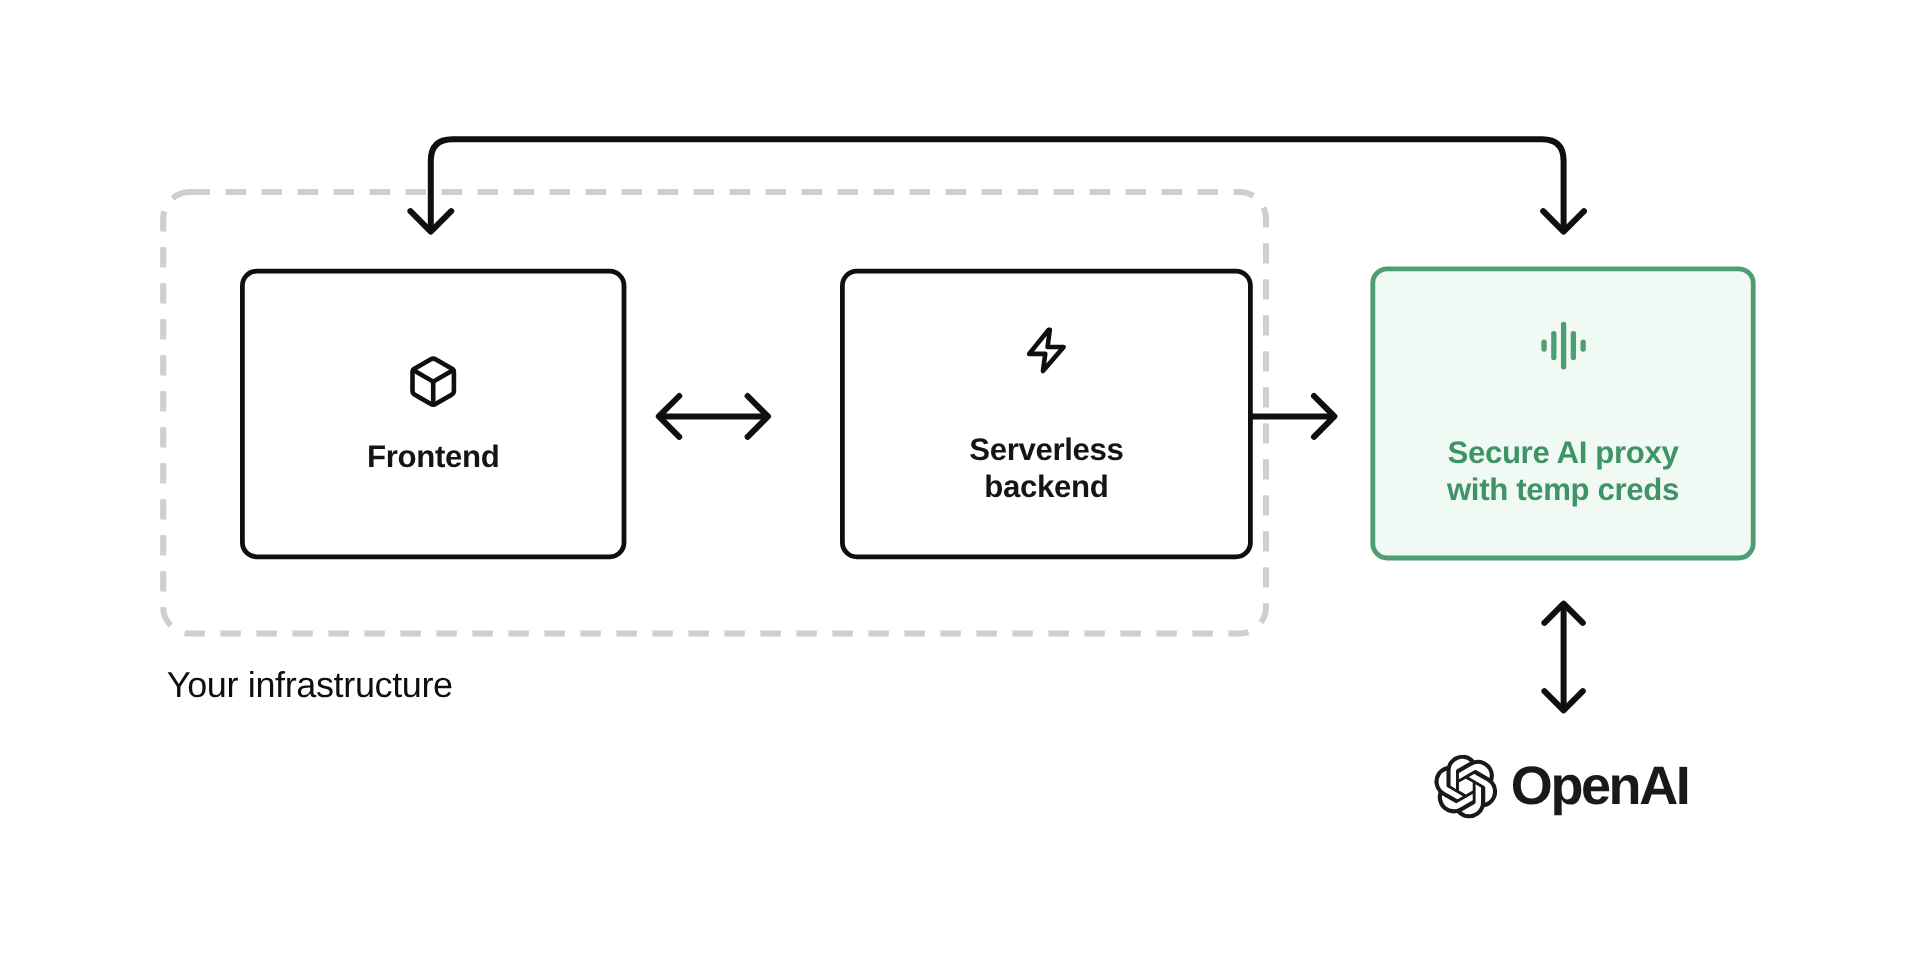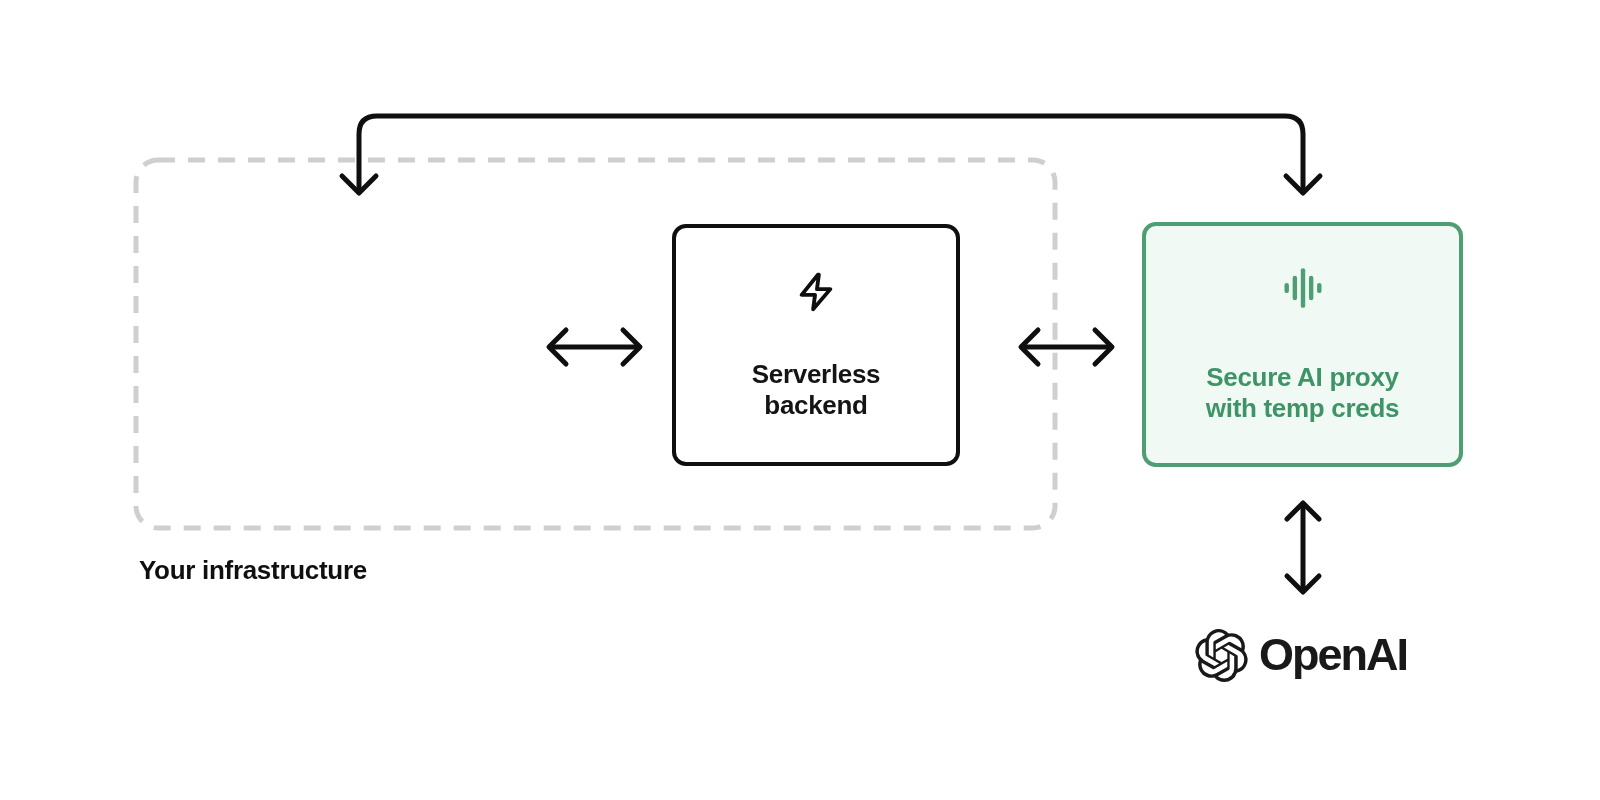--- a/index.html
+++ b/index.html
@@ -42,33 +42,33 @@
   .node-label {
     font-size: 26px;
     line-height: 31px;
     font-weight: 700;
     color: #141414;
     text-align: center;
     white-space: pre-line;
     letter-spacing: -0.3px;
   }
   .node-frontend  { left: 200px;  top: 224px; width: 322px; height: 242px; }
-  .node-backend   { left: 672px;  top: 224px; width: 288px; height: 242px; gap: 44px; }
+  .node-backend   { left: 700px;  top: 224px; width: 344px; height: 242px; gap: 44px; }
   .node-proxy {
     left: 1142px; top: 222px; width: 321px; height: 245px;
     border-color: #4f9d72;
     background: #f1f9f4;
   }
   .node-proxy .node-label { color: #3f9467; margin-top: 27px; }
   .infra-label {
     position: absolute;
     left: 139px;
     top: 555px;
-    font-size: 26px;
-    font-weight: 700;
+    font-size: 30px;
+    font-weight: 400;
     color: #0f0f0f;
     letter-spacing: -0.3px;
   }
   .openai-brand {
     position: absolute;
     left: 1195px;
     top: 626px;
     height: 58px;
     display: flex;
     align-items: center;
@@ -112,20 +112,28 @@
       <path d="M 1095 330 L 1112 347 L 1095 364"></path>
     </g>
 
     <g stroke="#0f0f0f" stroke-width="5" stroke-linecap="round" stroke-linejoin="round">
       <path d="M 1303 506 L 1303 589"></path>
       <path d="M 1287 519 L 1303 503 L 1319 519"></path>
       <path d="M 1287 576 L 1303 592 L 1319 576"></path>
     </g>
   </svg>
 
+  <div class="node node-frontend">
+    <svg class="node-icon" viewBox="0 0 24 24" fill="none" stroke="#0f0f0f" stroke-width="2" stroke-linecap="round" stroke-linejoin="round">
+      <path d="M21 16V8a2 2 0 0 0-1-1.73l-7-4a2 2 0 0 0-2 0l-7 4A2 2 0 0 0 3 8v8a2 2 0 0 0 1 1.73l7 4a2 2 0 0 0 2 0l7-4A2 2 0 0 0 21 16z"></path>
+      <polyline points="3.27 6.96 12 12.01 20.73 6.96"></polyline>
+      <line x1="12" y1="22.08" x2="12" y2="12"></line>
+    </svg>
+    <div class="node-label">Frontend</div>
+  </div>
 
   <div class="node node-backend">
     <svg class="node-icon" viewBox="0 0 24 24" fill="none" stroke="#0f0f0f" stroke-width="2" stroke-linecap="round" stroke-linejoin="round">
       <path d="M13 3 L4.5 13.5 L11.5 13.5 L10.5 21 L19.5 10.5 L12.5 10.5 L13.5 3 Z"></path>
     </svg>
     <div class="node-label">Serverless
 backend</div>
   </div>
 
   <div class="node node-proxy">

